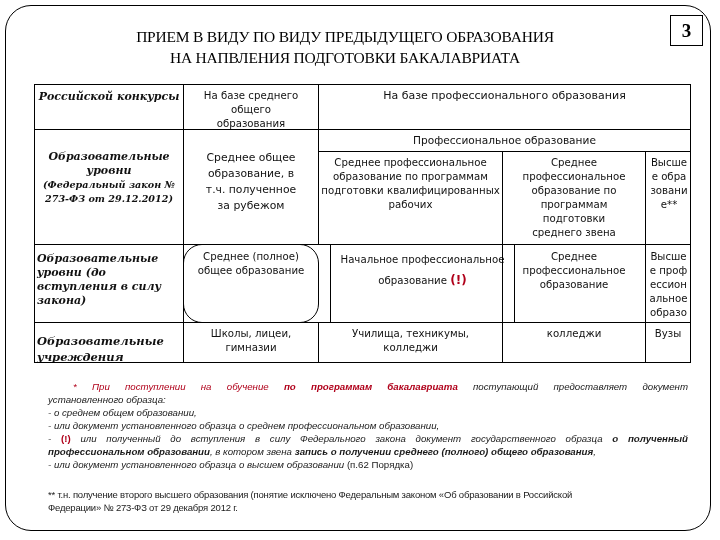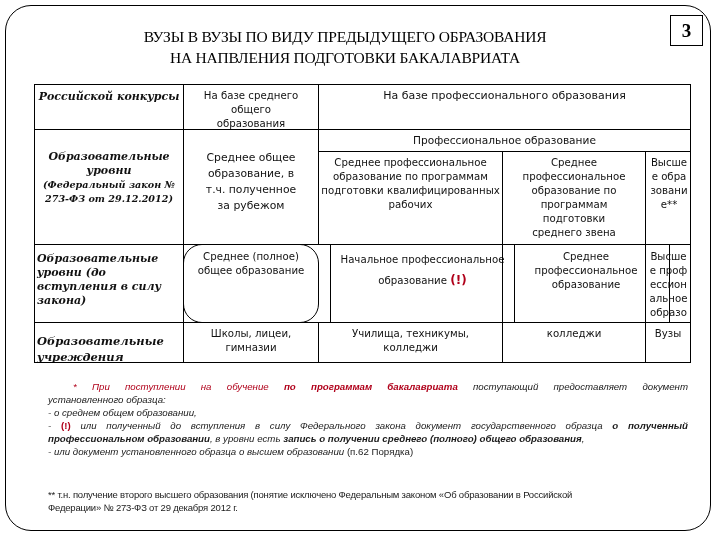--- a/index.html
+++ b/index.html
@@ -26,21 +26,21 @@
     .notes2 p { margin:0; }
   </style>
 </head>
 <body>
 
 <div class="frame"></div>
 
 <div class="page-num">3</div>
 
 <div class="title">
-  <div>ВУЗЫ В ВУЗЫ ПО ВИДУ ПРЕДЫДУЩЕГО ОБРАЗОВАНИЯ</div>
+  <div>ПРИЕМ В ВИДУ ПО ВИДУ ПРЕДЫДУЩЕГО ОБРАЗОВАНИЯ</div>
   <div>НА НАПВЛЕНИЯ ПОДГОТОВКИ БАКАЛАВРИАТА</div>
 </div>
 
 <div class="grid">
 
   <div class="cell h" style="left:34px;top:84px;width:150px;height:46px;padding-top:5px;">Российской конкурсы</div>
   <div class="cell" style="left:183px;top:84px;width:136px;height:46px;padding-left:12px;padding-right:12px;">На базе среднего общего образования</div>
   <div class="cell" style="left:318px;top:84px;width:373px;height:46px;font-size:11px;">На базе профессионального образования</div>
 
   <div class="cell h" style="left:34px;top:129px;width:150px;height:116px;padding-top:20px;">
@@ -52,44 +52,45 @@
   <div class="cell" style="left:318px;top:151px;width:185px;height:94px;padding-top:4px;">Среднее профессиональное образование по программам подготовки квалифицированных рабочих</div>
   <div class="cell" style="left:502px;top:151px;width:144px;height:94px;padding-top:4px;padding-left:14px;padding-right:14px;">Среднее профессиональное образование по программам подготовки среднего звена</div>
   <div class="cell" style="left:645px;top:151px;width:46px;height:94px;padding-top:4px;padding-left:4px;padding-right:2px;word-break:break-all;">Высшее образование**</div>
 
   <div class="cell h left" style="left:34px;top:244px;width:150px;height:79px;padding-top:7px;">Образовательные уровни (до вступления в силу закона)</div>
   <div class="cell" style="left:183px;top:244px;width:136px;height:79px;padding-top:5px;padding-left:12px;padding-right:12px;border-radius:19px;">Среднее (полное) общее образование</div>
   <div class="cell" style="left:318px;top:244px;width:185px;height:79px;padding-top:5px;line-height:20px;margin-left:12px;">
     <span>Начальное профессиональное образование</span>
     <span class="red">(!)</span>
   </div>
-  <div class="cell" style="left:502px;top:244px;width:168px;height:79px;padding-top:5px;padding-left:14px;padding-right:14px;">Среднее профессиональное образование</div>
+  <div class="cell" style="left:502px;top:244px;width:144px;height:79px;padding-top:5px;padding-left:14px;padding-right:14px;">Среднее профессиональное образование</div>
   <div class="cell" style="left:645px;top:244px;width:46px;height:79px;padding-top:5px;padding-left:3px;padding-right:2px;word-break:break-all;">Высшее профессиональное образование</div>
 
   <div class="cell h left" style="left:34px;top:322px;width:150px;height:41px;padding-top:10px;font-size:11.5px;line-height:16px;">Образовательные учреждения</div>
   <div class="cell" style="left:183px;top:322px;width:136px;height:41px;padding-top:4px;padding-left:18px;padding-right:18px;">Школы, лицеи, гимназии</div>
   <div class="cell" style="left:318px;top:322px;width:185px;height:41px;padding-top:4px;padding-left:20px;padding-right:20px;">Училища, техникумы, колледжи</div>
   <div class="cell" style="left:502px;top:322px;width:144px;height:41px;padding-top:4px;">колледжи</div>
   <div class="cell" style="left:645px;top:322px;width:46px;height:41px;padding-top:4px;">Вузы</div>
 </div>
 
 <div class="notes">
   <p class="just ind">
     <span class="redb" style="font-weight:normal;">* При поступлении на обучение</span>
     <span class="redb">по программам бакалавриата</span>
     <span>поступающий предоставляет документ</span>
   </p>
   <p>установленного образца:</p>
   <p>- о среднем общем образовании,</p>
+  <p>- или документ установленного образца о среднем профессиональном образовании,</p>
   <p style="text-align:justify;">
     <span>-</span>
     <span class="redb" style="font-style:normal;">(!)</span>
     <span>или полученный до вступления в силу Федерального закона документ государственного образца</span>
     <b>о полученный</b>
-    <b>профессиональном образовании</b><span>, в уровни есть</span>
+    <b>профессиональном образовании</b><span>, в котором звена</span>
     <b>запись о получении среднего (полного) общего образования</b><span>,</span>
   </p>
   <p>
     <span>- или документ установленного образца о высшем образовании</span>
     <span style="font-style:normal;">(п.62 Порядка)</span>
   </p>
 </div>
 
 <div class="notes2">
   <p>** т.н. получение второго высшего образования (понятие исключено Федеральным законом «Об образовании в Российской</p>

